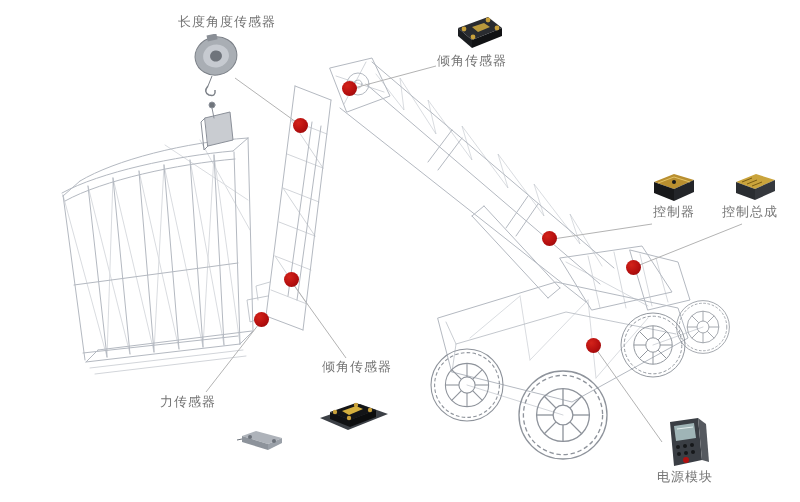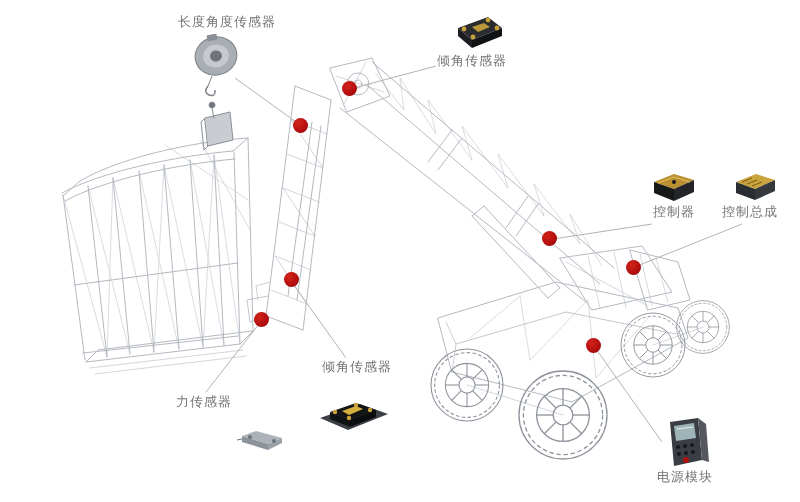--- a/index.html
+++ b/index.html
@@ -271,16 +271,16 @@
   <div class="dot" style="left:291px;top:279px"></div>
   <div class="dot" style="left:549px;top:238px"></div>
   <div class="dot" style="left:633px;top:267px"></div>
   <div class="dot" style="left:593px;top:345px"></div>
 
   <div class="label" style="left:178px;top:15px">长度角度传感器</div>
   <div class="label" style="left:437px;top:54px">倾角传感器</div>
   <div class="label" style="left:653px;top:205px">控制器</div>
   <div class="label" style="left:722px;top:205px">控制总成</div>
   <div class="label" style="left:322px;top:360px">倾角传感器</div>
-  <div class="label" style="left:176px;top:395px">力传感器</div>
+  <div class="label" style="left:160px;top:395px">力传感器</div>
   <div class="label" style="left:657px;top:470px">电源模块</div>
 
 </div>
 
 </body></html>

